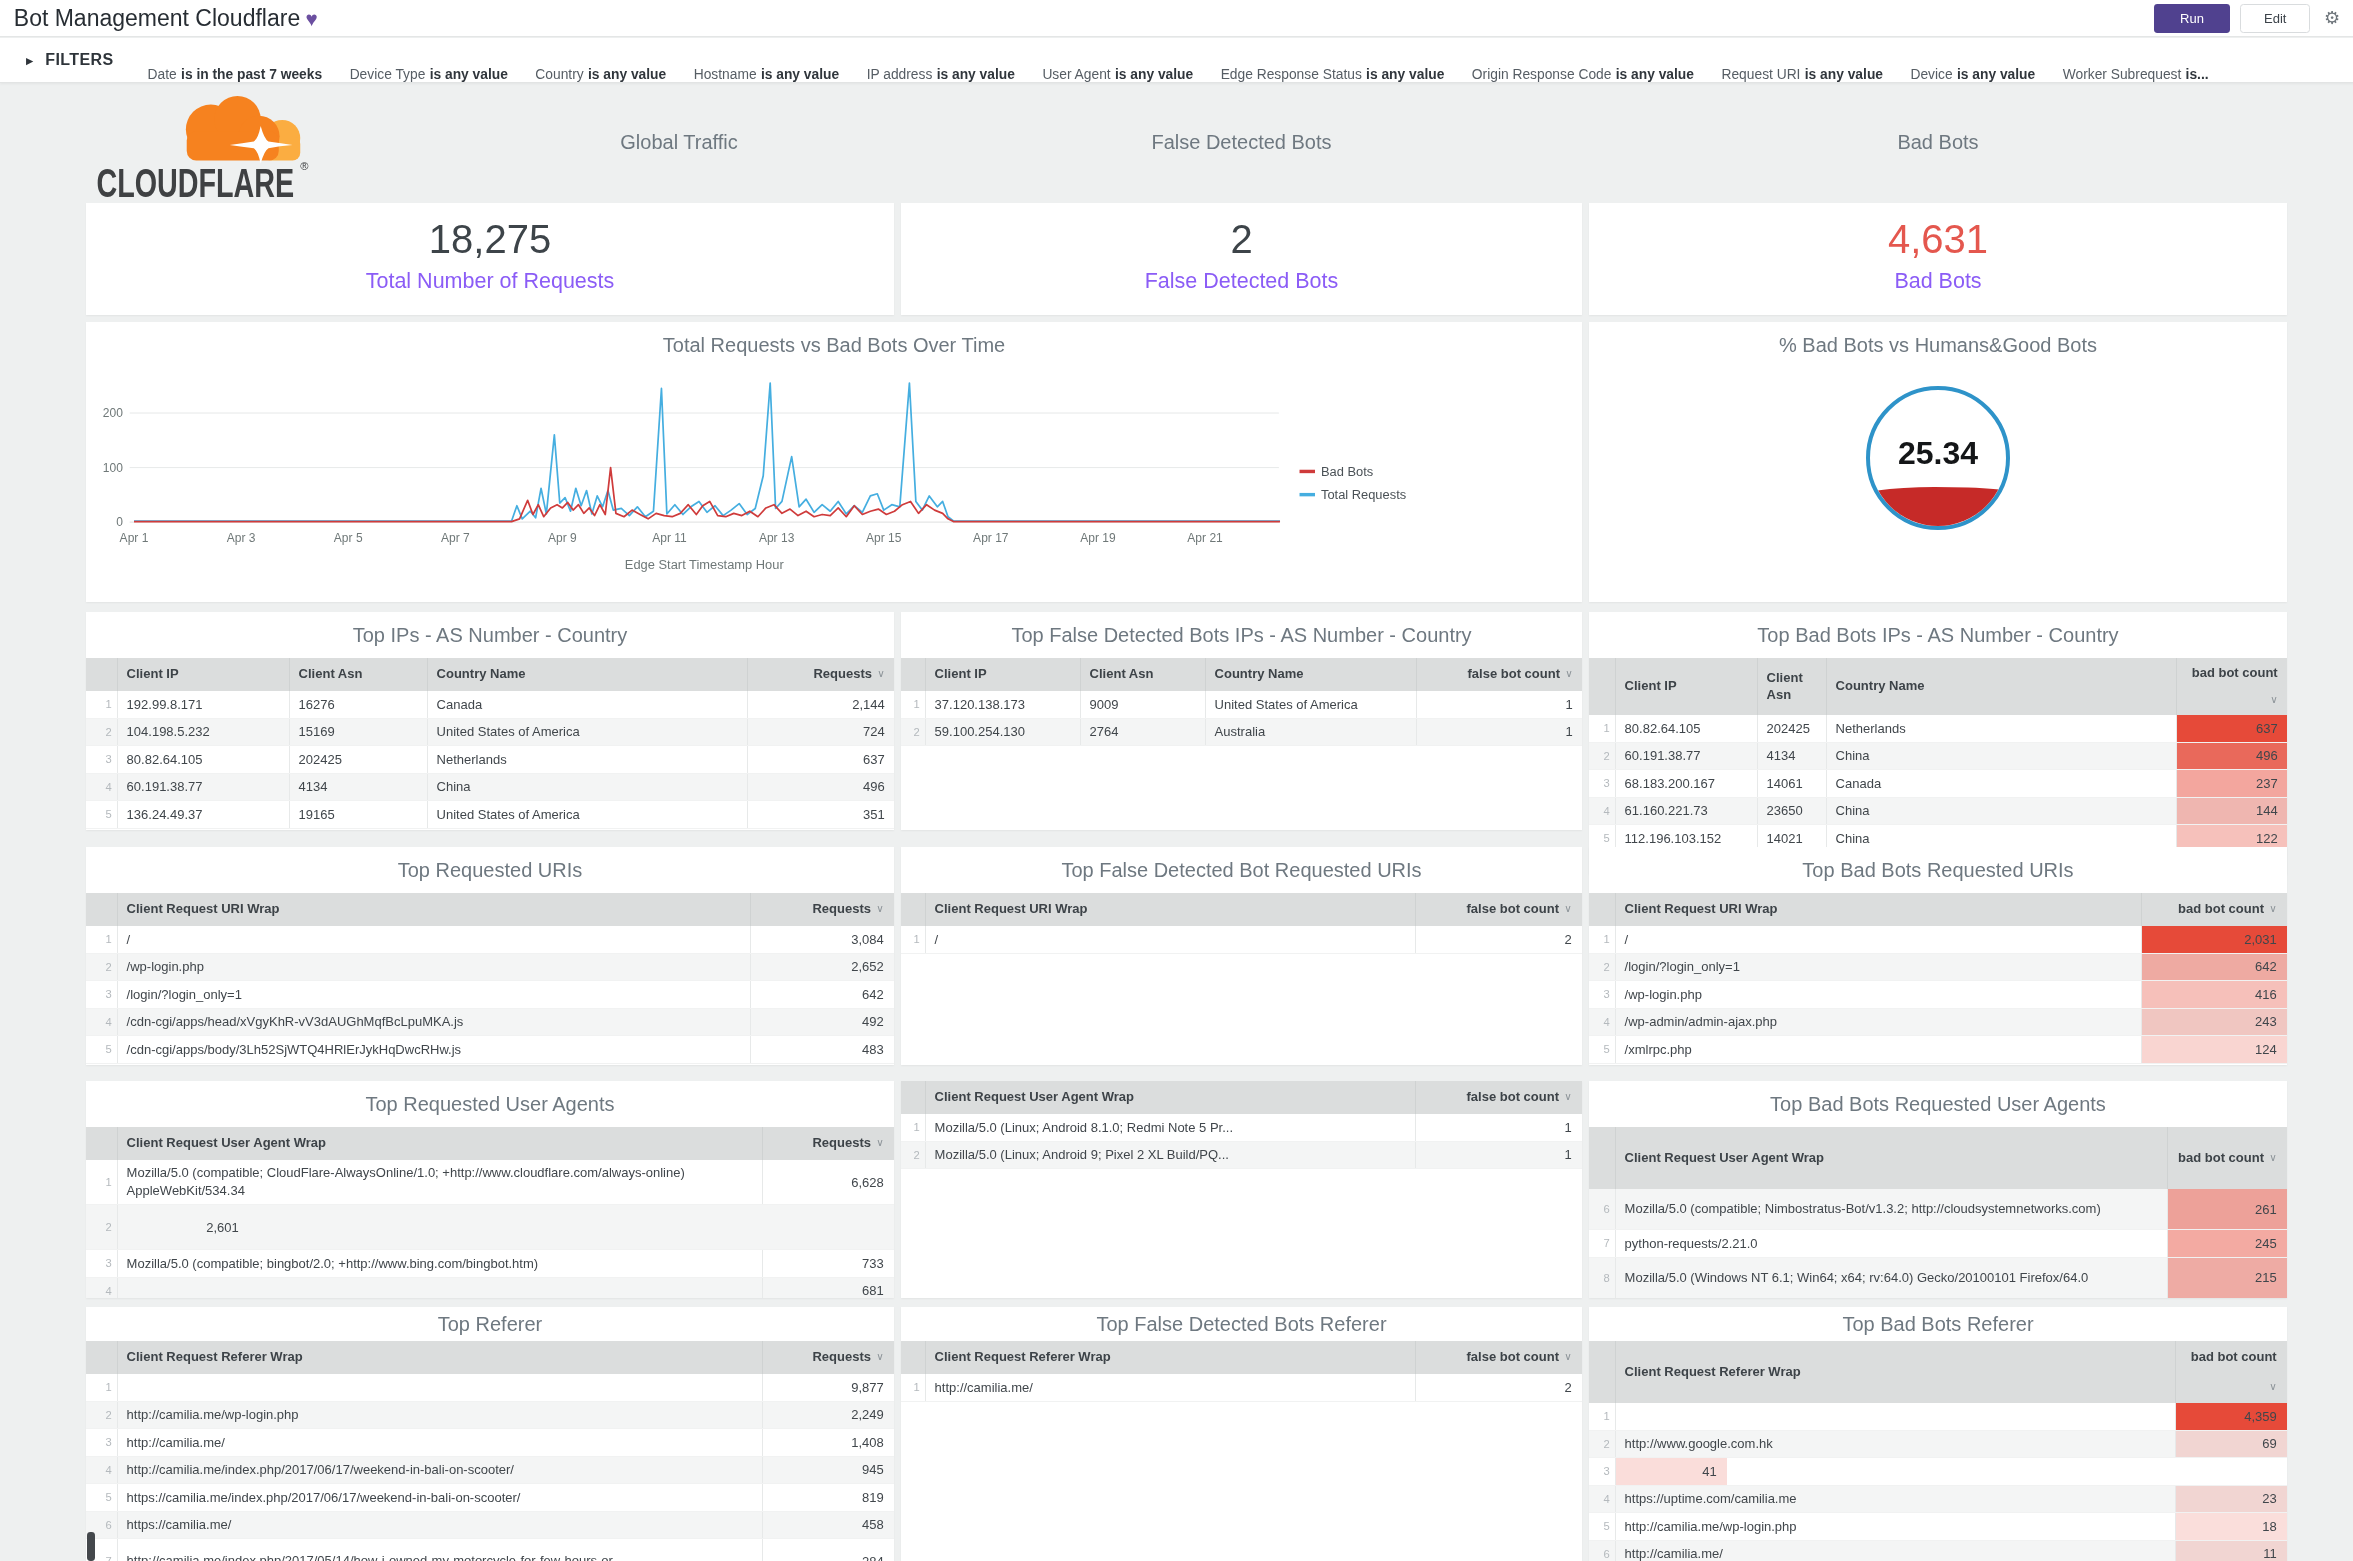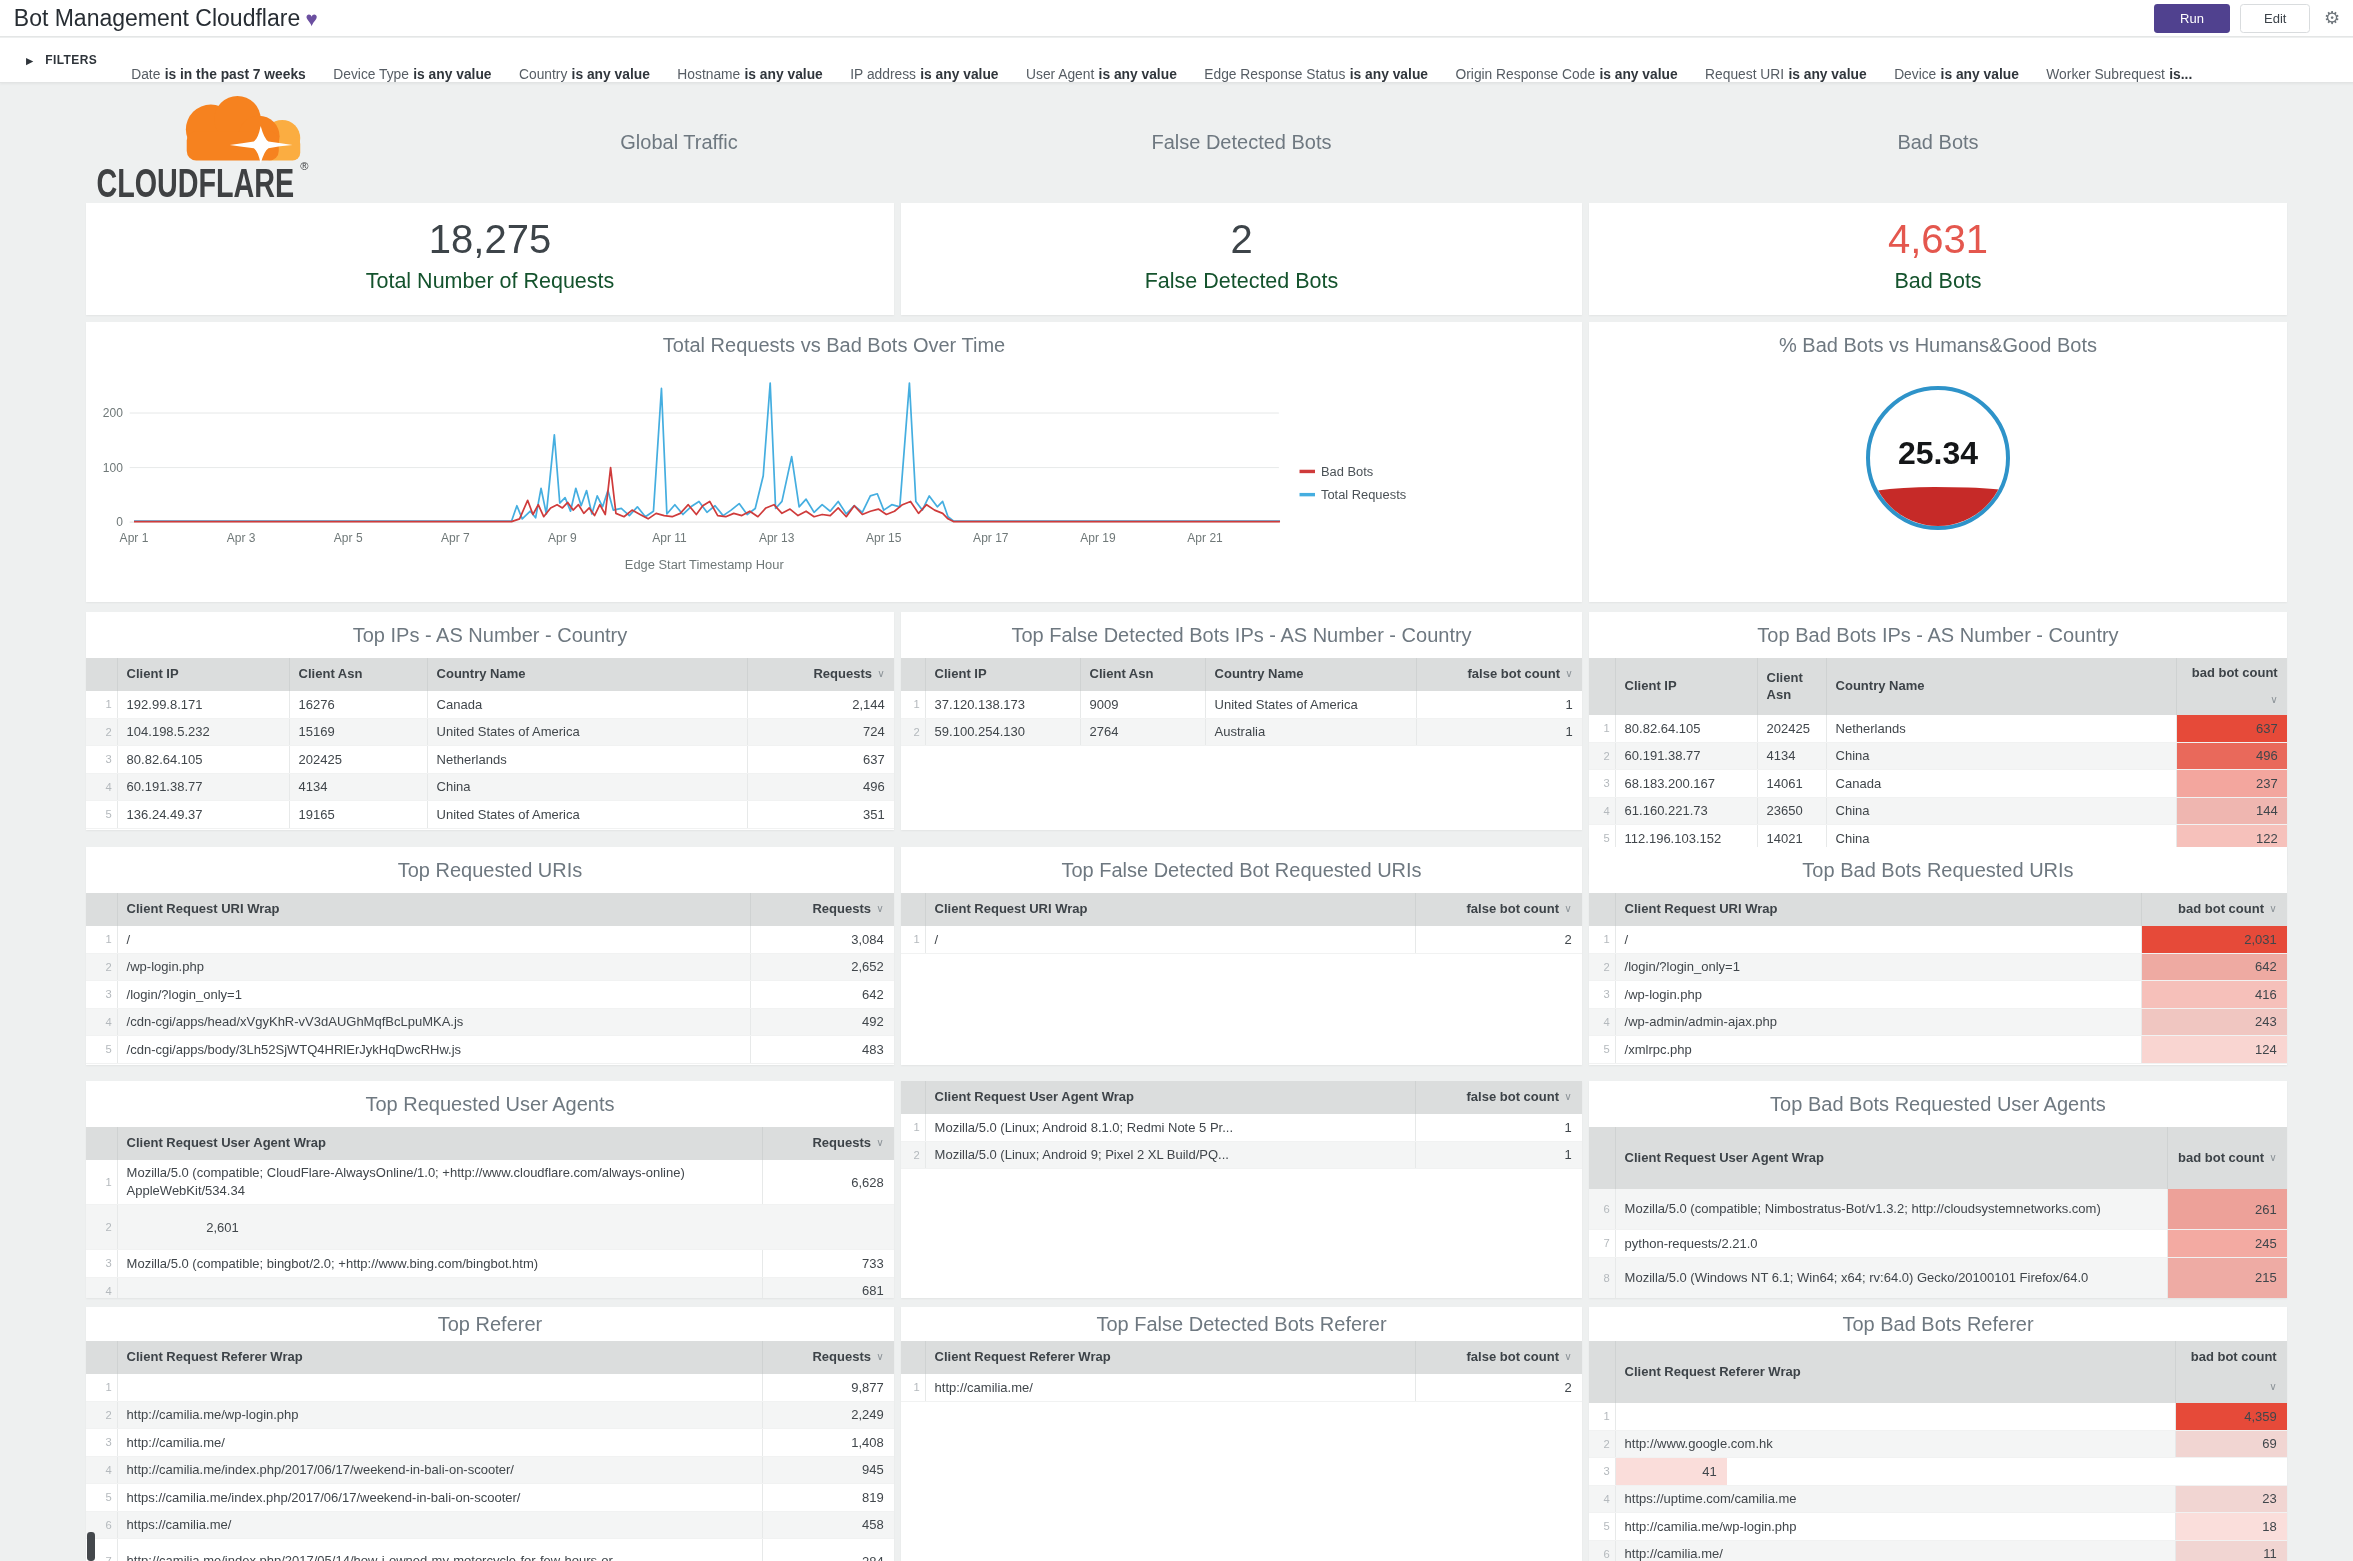--- a/index.html
+++ b/index.html
@@ -12,36 +12,36 @@
   .heart{color:#6b4fa0;font-size:20.6px;margin-left:5.2px;}
   .topbtns{display:flex;align-items:center;}
   .btn{font-family:inherit;font-size:13px;border-radius:3.4px;height:29px;cursor:pointer;}
   .run{background:#50418f;color:#fff;border:none;width:76px;}
   .edit{background:#fff;color:#3c434a;border:0.9px solid #d9dcde;width:70px;margin-left:10.3px;}
   .gear{font-size:18px;color:#6f767c;margin-left:13.8px;cursor:pointer;}
   
   .filterbar{position:absolute;left:0;top:38px;width:2354px;height:45px;background:#fff;border-bottom:0.9px solid #e2e4e4;
              box-shadow:0 0.9px 2.6px rgba(0,0,0,.05);display:flex;align-items:center;box-sizing:border-box;padding-left:26px;overflow:hidden;}
   .fcaret{font-size:9.5px;color:#2e343a;margin-right:12px;}
-  .flabel{font-size:12px;font-weight:bold;color:#2e343a;margin-right:34px;letter-spacing:0.4px;}
+  .flabel{font-size:16px;font-weight:bold;color:#2e343a;margin-right:34px;letter-spacing:0.4px;}
   .filters{display:flex;align-items:flex-end;white-space:nowrap;overflow:hidden;flex:1;margin-top:28px;}
   .fitem{margin-right:27.5px;font-size:13.8px;white-space:nowrap;cursor:pointer;}
   .fname{color:#565d64;}
   .fcond{color:#30363c;font-weight:bold;margin-left:4.3px;}
   
   .tile{position:absolute;background:#fff;box-shadow:0 0.9px 1.7px rgba(0,0,0,.05);overflow:hidden;box-sizing:border-box;}
   .ttitle{margin:0;height:46px;display:flex;align-items:center;justify-content:center;
           font-size:20px;font-weight:400;color:#6e7880;white-space:nowrap;}
   .short .ttitle{height:34px;}
   .coltitle{position:absolute;height:26px;display:flex;align-items:center;justify-content:center;
             font-size:20px;color:#6e7880;}
   
   .kval{font-size:40px;color:#3d4449;text-align:center;margin-top:13.8px;}
   .kval.red{color:#e4574e;}
-  .klabel{font-size:21.5px;color:#14532d;text-align:center;margin-top:6.9px;}
+  .klabel{font-size:21.5px;color:#8b5cf6;text-align:center;margin-top:6.9px;}
   
   .tbl{font-size:13px;color:#40464b;}
   .thead{display:flex;background:#dbdddd;box-sizing:border-box;}
   .th{box-sizing:border-box;padding:1.7px 8.6px;font-weight:bold;display:flex;align-items:center;color:#3d4348;
       border-left:0.9px solid #cfd2d2;line-height:16.3px;}
   .th.gut{border-left:none;}
   .caret{color:#8d9499;font-size:10.3px;margin-left:5.2px;font-weight:normal;}
   .trow{display:flex;box-sizing:border-box;border-bottom:0.9px solid #f1f2f2;background:#fff;}
   .trow.zebra{background:#f4f5f5;}
   .cell{box-sizing:border-box;padding:0 8.6px;display:flex;align-items:center;overflow:hidden;white-space:nowrap;

